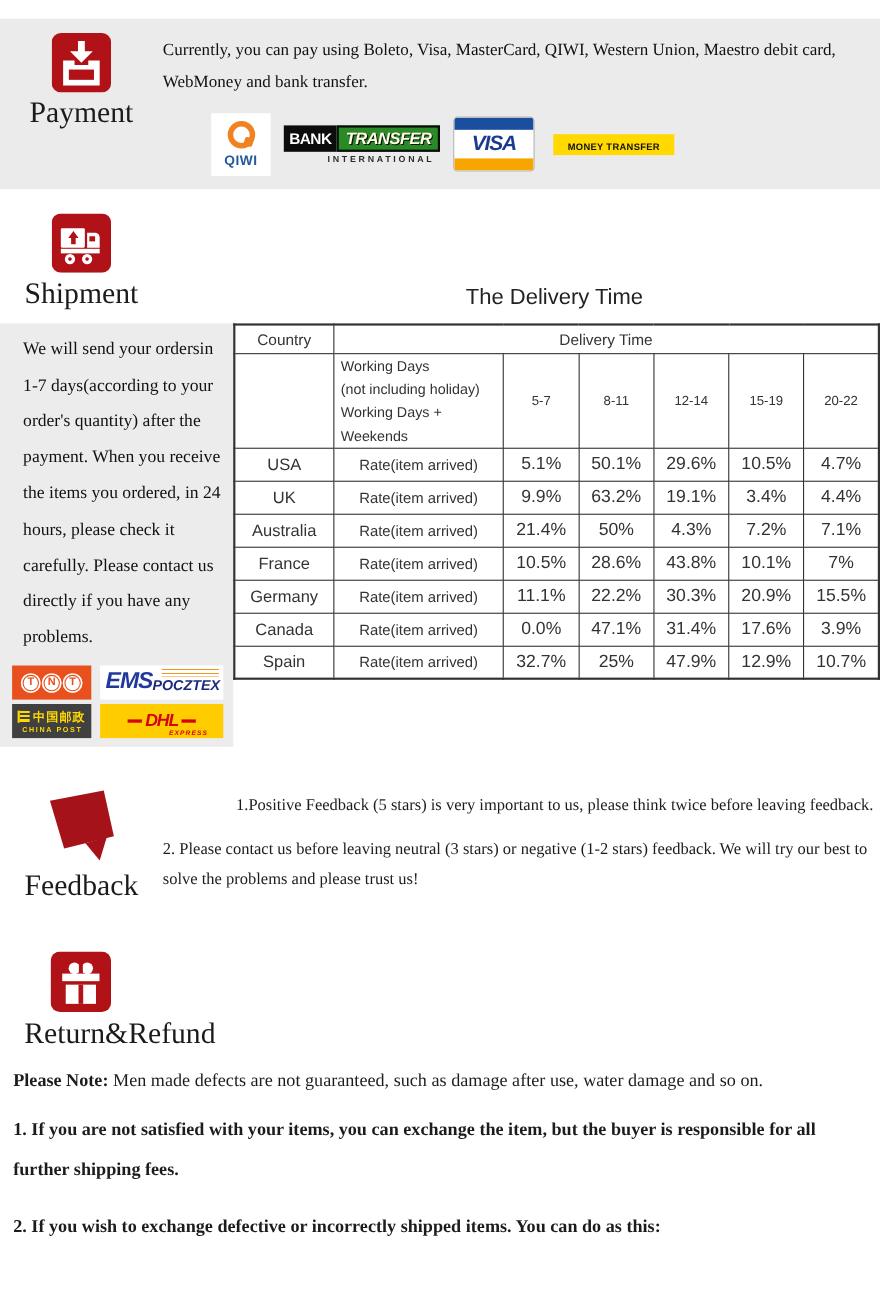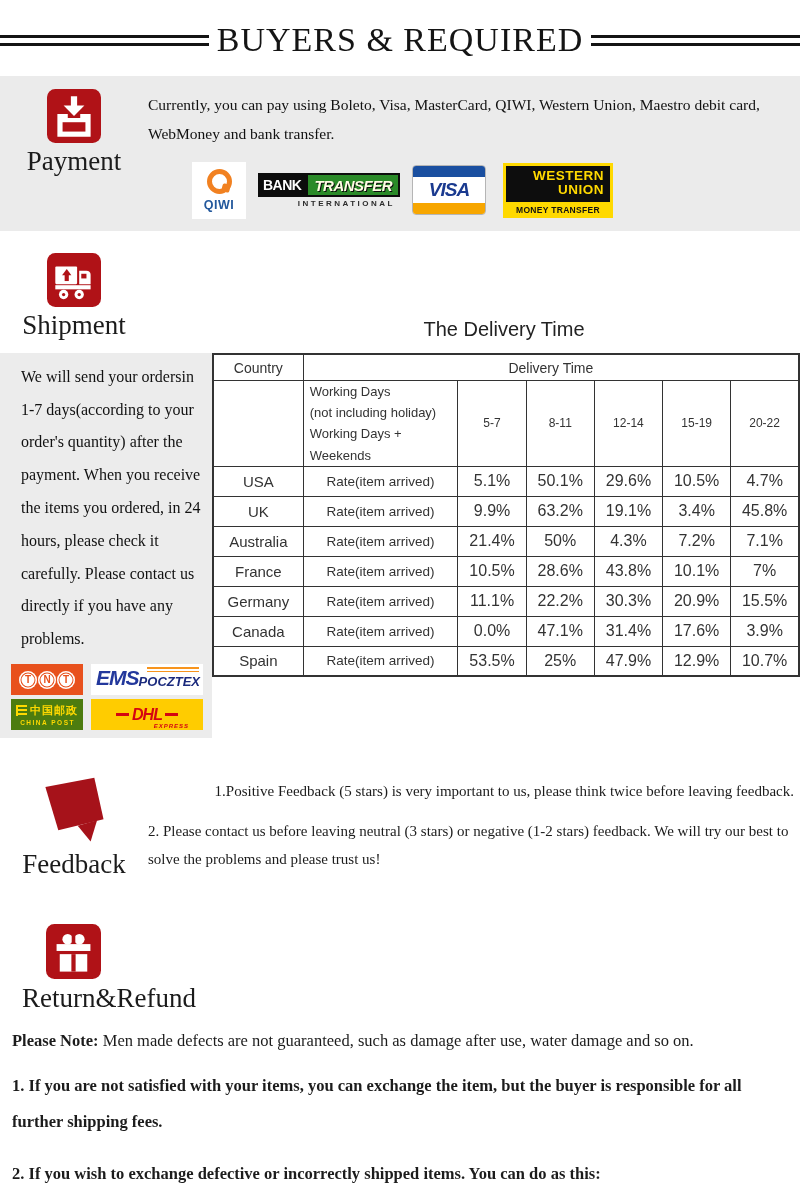--- a/index.html
+++ b/index.html
@@ -58,21 +58,21 @@
   .carrier-grid { display:grid; grid-template-columns:72px 112px; gap:4px 8px; margin:8px 0 0 11px; font-family:"Liberation Sans",sans-serif; }
   .carrier { height:31px; position:relative; display:flex; align-items:center; justify-content:center; }
   .c-tnt { background:#e8511d; gap:1px; }
   .tnt-dot { width:18px; height:18px; background:#fff; border-radius:50%; display:flex; align-items:center; justify-content:center;
     color:#e8511d; font-weight:900; font-size:10px; box-shadow:inset 0 0 0 1.5px #fff, inset 0 0 0 2.5px #e8511d; }
   .c-ems { background:#fff; }
   .ems-word { position:absolute; left:5px; top:2px; font-style:italic; font-weight:900; font-size:21px; color:#23389c; letter-spacing:-1px; }
   .ems-lines { position:absolute; right:4px; top:3px; width:52px; height:7px;
     background:repeating-linear-gradient(#f7941d 0 1.5px, transparent 1.5px 3.5px); }
   .pocztex-word { position:absolute; right:3px; bottom:6px; font-style:italic; font-weight:900; font-size:13px; color:#1b2a7d; }
-  .c-cp { background:#4d7c0f; flex-direction:column; justify-content:center; }
+  .c-cp { background:#404040; flex-direction:column; justify-content:center; }
   .cp-row { display:flex; align-items:center; gap:3px; }
   .cp-emblem { width:11px; height:11px; border-left:2px solid #ffd900;
     background:repeating-linear-gradient(#ffd900 0 2px, transparent 2px 4px); }
   .cp-cn { color:#ffd900; font-weight:900; font-size:11px; letter-spacing:1px; }
   .cp-en { color:#ffd900; font-size:6.5px; font-weight:700; letter-spacing:1.5px; margin-top:1px; align-self:flex-end; padding-right:8px; }
   .c-dhl { background:#ffcc00; gap:3px; }
   .dhl-dash { width:13px; height:3.5px; background:#d40511; }
   .dhl-word { font-style:italic; font-weight:900; font-size:16px; color:#d40511; letter-spacing:-1px; line-height:1; }
   .dhl-sub { position:absolute; right:14px; bottom:1px; font-style:italic; font-weight:800; font-size:6px; color:#d40511; letter-spacing:1px; }
 
@@ -103,25 +103,20 @@
   .note-line { font-size:16.5px; }
   .note-line b { font-weight:700; }
   .bold-p1 { font-size:16.5px; font-weight:700; line-height:2.15; margin-top:17px; }
   .bold-p2 { font-size:16.5px; font-weight:700; margin-top:25px; }
 </style>
 </head>
 <body>
 
 <div class="page">
 
-  <div class="hdr">
-    <div class="rule"></div>
-    <div class="title">BUYERS &amp; REQUIRED</div>
-    <div class="rule"></div>
-  </div>
 
   <div class="pay-block">
     <div class="icon-col">
       <svg width="54" height="54" viewBox="0 0 52 52">
         <rect width="52" height="52" rx="8" fill="#b01217"></rect>
         <rect x="23" y="7" width="6" height="10" fill="#fff"></rect>
         <polygon points="16,16 36,16 26,26" fill="#fff"></polygon>
         <path d="M10 24 h10 v4 h12 v-4 h10 v22 h-32 z" fill="#fff"></path>
         <rect x="15" y="32" width="22" height="9" fill="#b01217"></rect>
       </svg>
@@ -140,24 +135,20 @@
             <span class="transfer-word">TRANSFER</span>
           </div>
           <div class="intl-word">INTERNATIONAL</div>
         </div>
         <div class="logo-visa">
           <div class="visa-top"></div>
           <div class="visa-mid">VISA</div>
           <div class="visa-bot"></div>
         </div>
         <div class="logo-wu">
-          <div class="wu-black">
-            <div>WESTERN</div>
-            <div>UNION</div>
-          </div>
           <div class="wu-strip">MONEY TRANSFER</div>
         </div>
       </div>
     </div>
   </div>
 
   <div class="ship-head">
     <div class="icon-col">
       <svg width="54" height="54" viewBox="0 0 52 52">
         <rect width="52" height="52" rx="8" fill="#b01217"></rect>
@@ -251,21 +242,21 @@
             </tr>
 
             <tr>
               <td class="country-cell">UK</td>
               <td class="rate-cell">Rate(item arrived)</td>
 
             <td class="pct-cell">9.9%</td>
               <td class="pct-cell">63.2%</td>
               <td class="pct-cell">19.1%</td>
               <td class="pct-cell">3.4%</td>
-              <td class="pct-cell">45.8%</td>
+              <td class="pct-cell">4.4%</td>
             </tr>
 
             <tr>
               <td class="country-cell">Australia</td>
               <td class="rate-cell">Rate(item arrived)</td>
 
             <td class="pct-cell">21.4%</td>
               <td class="pct-cell">50%</td>
               <td class="pct-cell">4.3%</td>
               <td class="pct-cell">7.2%</td>
@@ -302,21 +293,21 @@
               <td class="pct-cell">47.1%</td>
               <td class="pct-cell">31.4%</td>
               <td class="pct-cell">17.6%</td>
               <td class="pct-cell">3.9%</td>
             </tr>
 
             <tr>
               <td class="country-cell">Spain</td>
               <td class="rate-cell">Rate(item arrived)</td>
 
-            <td class="pct-cell">53.5%</td>
+            <td class="pct-cell">32.7%</td>
               <td class="pct-cell">25%</td>
               <td class="pct-cell">47.9%</td>
               <td class="pct-cell">12.9%</td>
               <td class="pct-cell">10.7%</td>
             </tr>
           </tbody>
       </table>
     </div>
   </div>
 

